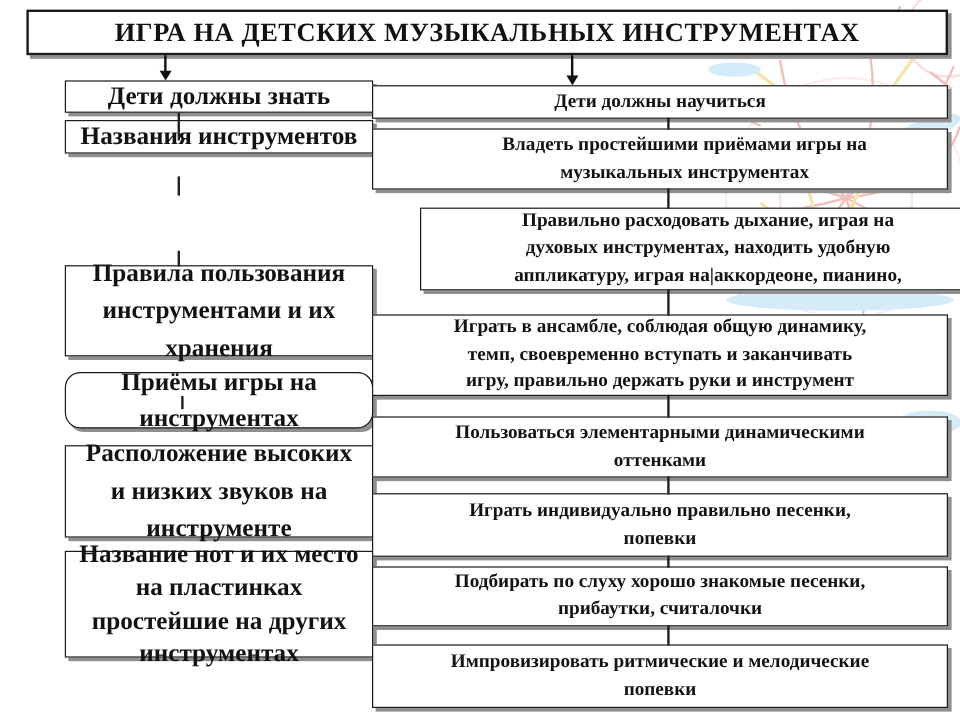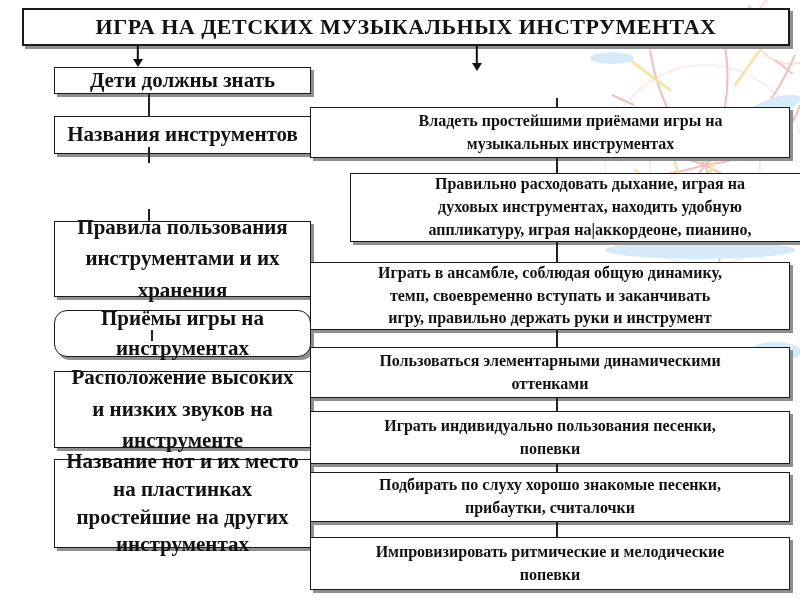--- a/index.html
+++ b/index.html
@@ -37,21 +37,21 @@
   }
   .title-box{
     left:22px;top:8px;width:768px;height:38px;
     border-width:2px;
     font-size:22px;letter-spacing:.5px;line-height:1.1;
   }
   .hdr{font-size:16.5px;}
   .lcol{left:33px;width:257px;font-size:21px;margin-left:21px;}
   .rcol{left:310px;width:480px;font-size:16px;}
   .l-h{top:67px;height:27px;}
-  .l0{top:116px;height:38px;}
+  .l0{top:100px;height:28px;}
   .l1{top:162px;height:48px;}
   .l2{top:221px;height:76px;line-height:1.5;}
   .l3{top:310px;height:47px;border-radius:13px;}
   .l4{top:371px;height:77px;line-height:1.5;}
   .l5{top:459px;height:89px;line-height:1.32;}
   .r-h{top:71px;height:28px;}
   .r0{top:107px;height:51px;padding-left:45px;}
   .r1{top:173px;height:69px;margin-left:40px;}
   .r2{top:262px;height:68px;}
   .r3{top:347px;height:51px;}
@@ -141,31 +141,32 @@
   <div class="box lcol l5">Название нот и их место
 на пластинках
 простейшие на  других
 инструментах</div>
 
   <i class="conn" style="left:148px;top:94px;height:23px"></i>
   <i class="conn" style="left:148px;top:147px;height:16px"></i>
   <i class="conn" style="left:148px;top:209px;height:13px"></i>
   <i class="conn" style="left:151px;top:330px;height:11px;z-index:4"></i>
 
+  <div class="box rcol hdr r-h">Дети должны научиться</div>
   <div class="box rcol r0">Владеть простейшими приёмами игры на
 музыкальных инструментах</div>
   <div class="box rcol r1">Правильно расходовать дыхание, играя на
 духовых инструментах, находить удобную
 аппликатуру, играя на|аккордеоне, пианино,</div>
   <div class="box rcol r2">Играть в ансамбле, соблюдая общую динамику,
 темп, своевременно вступать и заканчивать
 игру, правильно держать руки и инструмент</div>
   <div class="box rcol r3">Пользоваться элементарными динамическими
 оттенками</div>
-  <div class="box rcol r4">Играть индивидуально пользования песенки,
+  <div class="box rcol r4">Играть индивидуально правильно песенки,
 попевки</div>
   <div class="box rcol r5">Подбирать по слуху хорошо знакомые песенки,
 прибаутки, считалочки</div>
   <div class="box rcol r6">Импровизировать ритмические и мелодические
 попевки</div>
 
   <i class="conn" style="left:556px;top:98px;height:10px"></i>
   <i class="conn" style="left:556px;top:157px;height:17px"></i>
   <i class="conn" style="left:556px;top:241px;height:22px"></i>
   <i class="conn" style="left:556px;top:329px;height:19px"></i>

